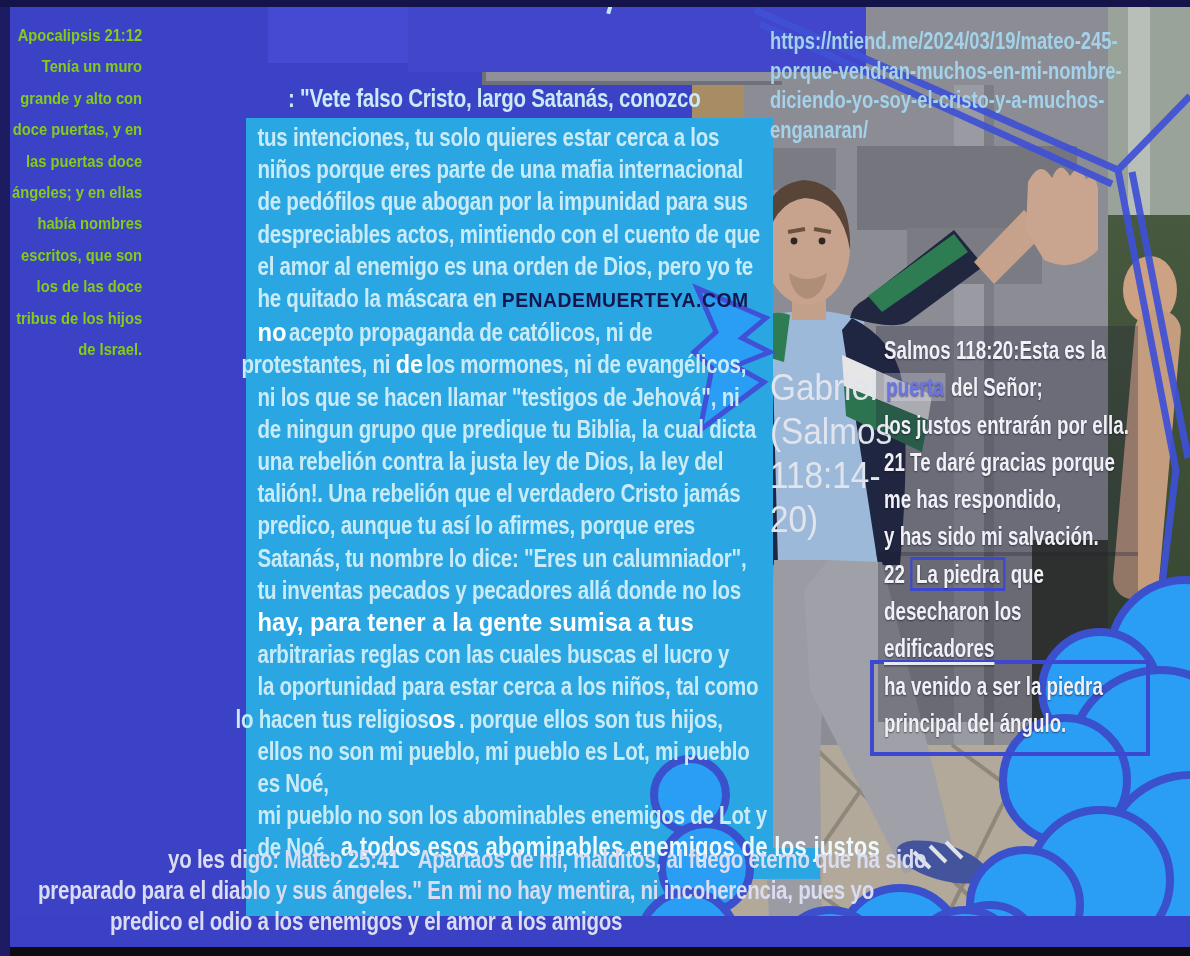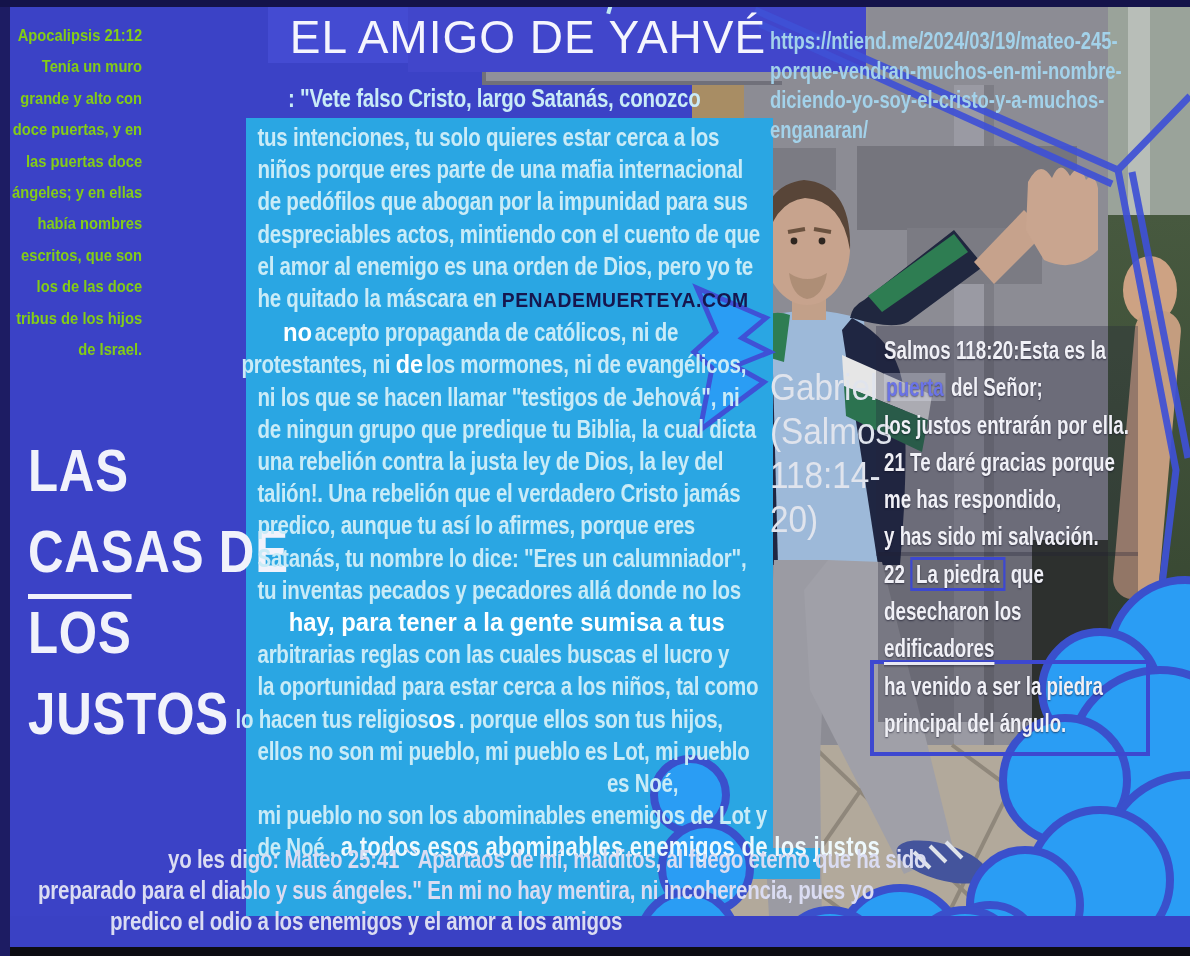--- a/index.html
+++ b/index.html
@@ -40,21 +40,21 @@
   
   .caption{left:28px;top:430px;z-index:10;color:#f1f2fb;font-weight:700;font-size:60px;letter-spacing:1px;}
   .caption .line{line-height:81px;transform:scaleX(.82);transform-origin:0 50%;}
   .caption .overline{text-decoration:overline;text-decoration-thickness:5px;}
 
   
   .msg-bg{left:246px;top:118px;width:527px;height:731px;background:#2aa6e3;z-index:7;}
   .msg-chip1{left:246px;top:848px;width:574px;height:31px;background:#2aa6e3;z-index:7;}
   .msg-chip2{left:246px;top:878px;width:440px;height:38px;background:#2aa6e3;z-index:7;}
   .intro{left:288px;top:82px;z-index:10;}
-  .msg{left:246px;top:121px;width:527px;z-index:10;text-align:right;}
+  .msg{left:246px;top:121px;width:527px;z-index:10;}
   .intro .line,.msg .line,.footer-line{color:#c9ebf7;font-weight:700;font-size:25px;
     line-height:32.2px;letter-spacing:-.3px;transform:scaleX(.82);transform-origin:0 50%;}
   .msg .line{padding-left:14px;}
   .msg .outdent{margin-left:-16px;}
   .msg .outdent2{margin-left:-22px;}
   .wb{display:inline-block;font-size:26px;color:#ffffff;transform:scaleX(1.12);
     transform-origin:0 50%;letter-spacing:0;}
   .wb2{display:inline-block;font-size:26px;color:#ffffff;transform:scaleX(1.1);
     transform-origin:0 50%;letter-spacing:0;}
   .site{display:inline-block;font-size:20px;color:#16164e;letter-spacing:.5px;
@@ -185,43 +185,36 @@
   </svg>
 
   <div class="abs bar-blue"></div>
   <div class="abs bar-black"></div>
   <div class="abs strip-left"></div>
   <div class="abs strip-top"></div>
 
   <div class="abs frame-chip"></div>
   <div class="abs title-rect1"></div>
   <div class="abs title-rect2"></div>
-  <div class="abs title-text">EL AMIGO DE YAHVÉ</div>
   <div class="abs stray-accent"></div>
 
   <div class="abs verse">
       <div class="line"><span>Apocalipsis 21:12</span></div>
       <div class="line"><span>Tenía un muro</span></div>
       <div class="line"><span>grande y alto con</span></div>
       <div class="line"><span>doce puertas, y en</span></div>
       <div class="line"><span>las puertas doce</span></div>
       <div class="line"><span>ángeles; y en ellas</span></div>
       <div class="line"><span>había nombres</span></div>
       <div class="line"><span>escritos, que son</span></div>
       <div class="line"><span>los de las doce</span></div>
       <div class="line"><span>tribus de los hijos</span></div>
       <div class="line"><span>de Israel.</span></div>
     </div>
 
-  <div class="abs caption">
-      <div class="line"><span>LAS</span></div>
-      <div class="line"><span>CASAS DE</span></div>
-      <div class="line"><span class="overline">LOS</span></div>
-      <div class="line"><span>JUSTOS</span></div>
-    </div>
 
   <div class="abs intro">
       <div class="line"><span>: "Vete falso Cristo, largo Satanás, conozco</span></div>
     </div>
   <div class="abs msg">
       <div class="line"><span>tus intenciones, tu solo quieres estar cerca a los</span></div>
       <div class="line"><span>niños porque eres parte de una mafia internacional</span></div>
       <div class="line"><span>de pedófilos que abogan por la impunidad para sus</span></div>
       <div class="line"><span>despreciables actos, mintiendo con el cuento de que</span></div>
       <div class="line"><span>el amor al enemigo es una orden de Dios, pero yo te</span></div>

